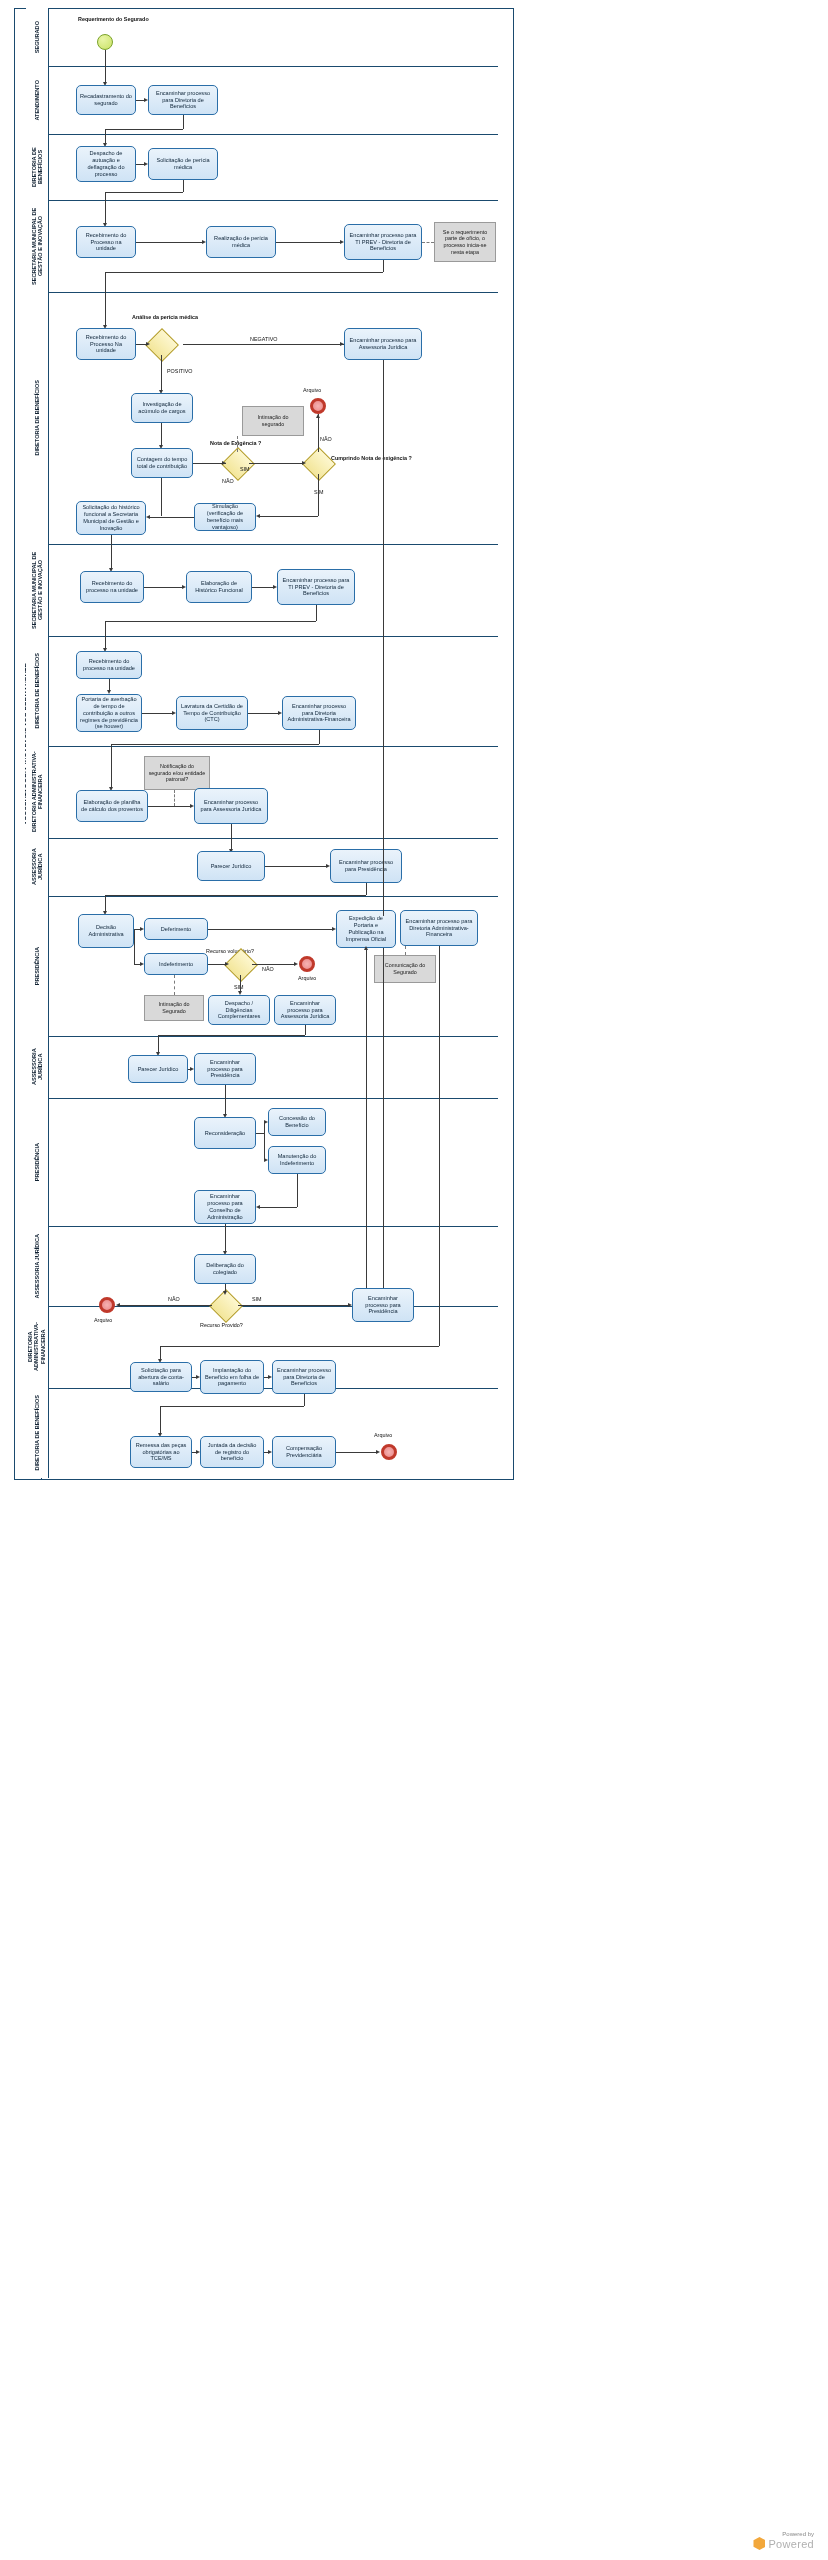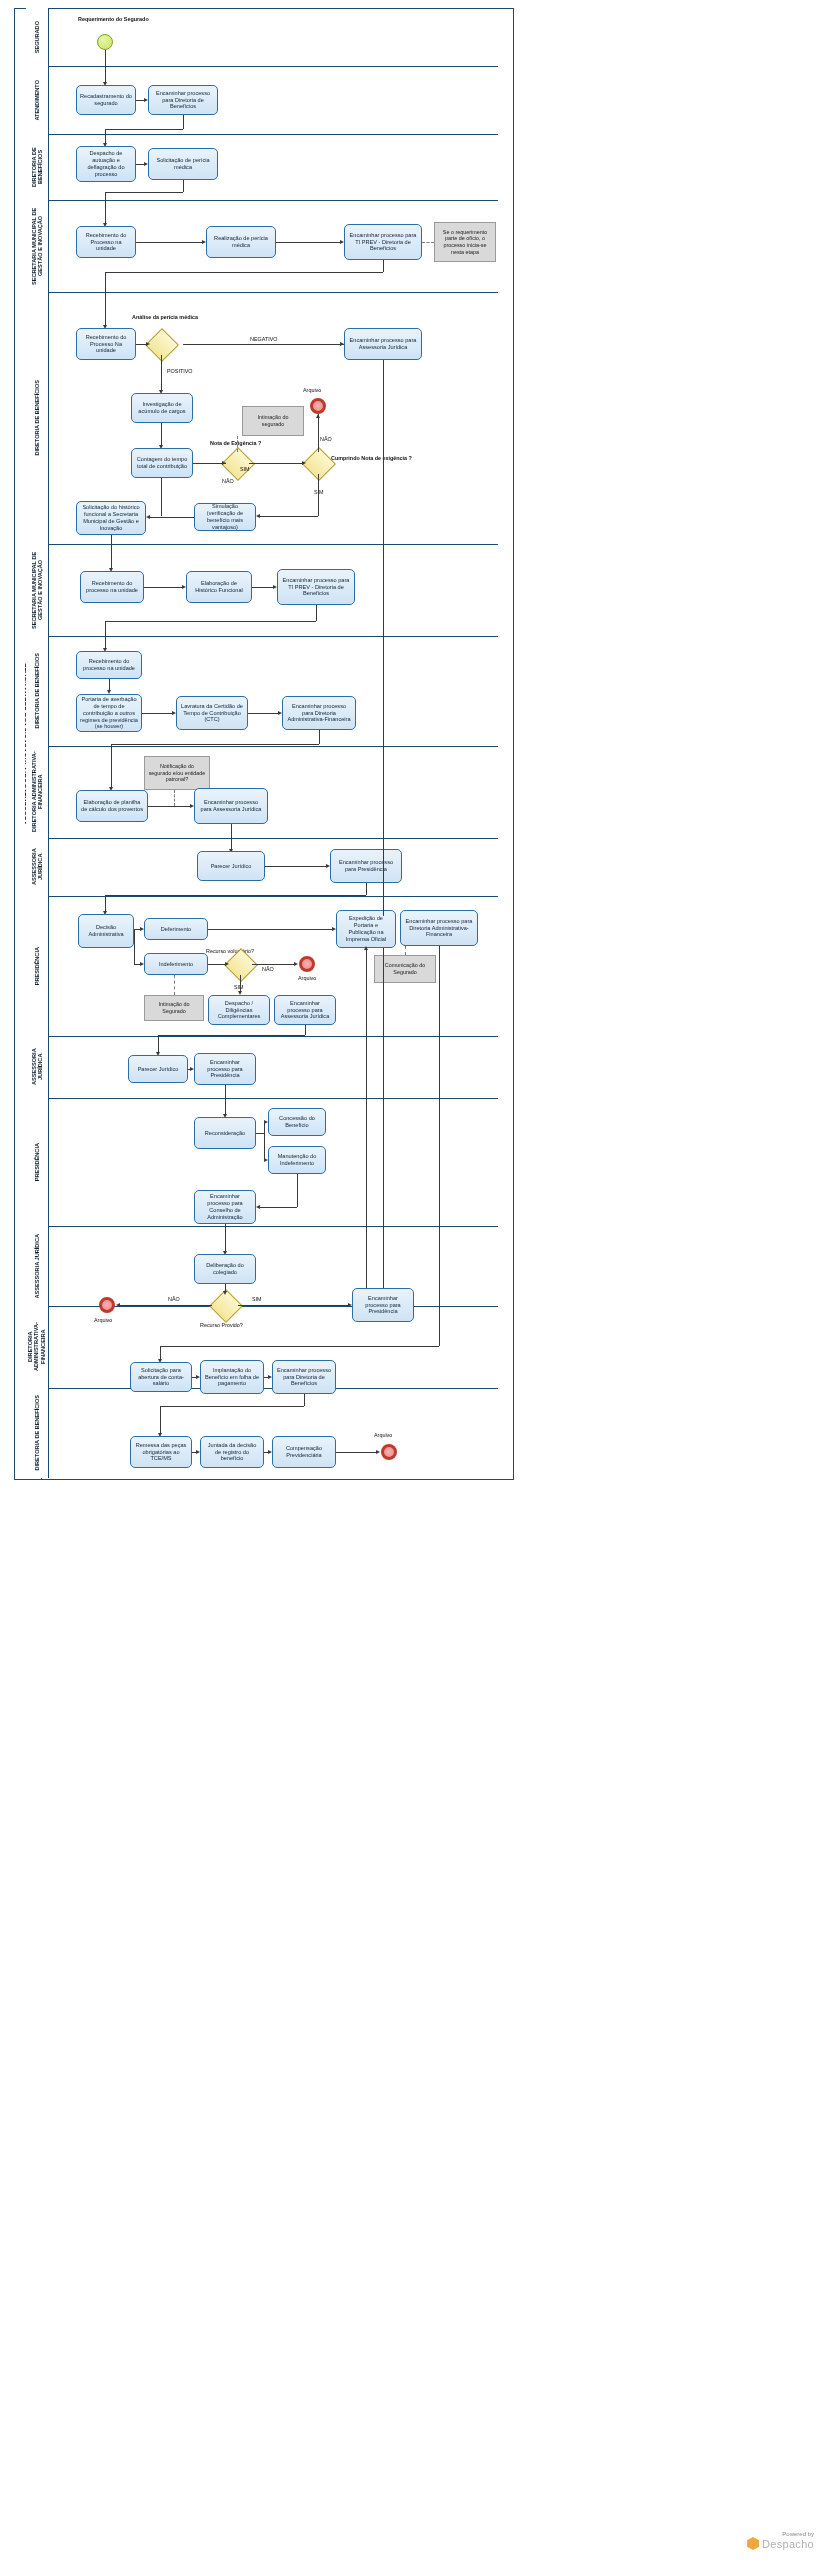--- a/index.html
+++ b/index.html
@@ -467,16 +467,16 @@
   <div class="arw r" style="left:196px;top:1449.5px;"></div>
   <div class="ln h" style="left:264px;top:1452px;width:4px;"></div>
   <div class="arw r" style="left:268px;top:1449.5px;"></div>
   <div class="ln h" style="left:336px;top:1452px;width:40px;"></div>
   <div class="arw r" style="left:376px;top:1449.5px;"></div>
   <div class="ev end" style="left:381px;top:1444px;width:16px;height:16px;"></div>
   <div class="lbl" style="left:374px;top:1432px;"><span>Arquivo</span></div>
 
   <div id="credit">
     <div>Powered by</div>
-    <div class="brand"><span class="hex"></span><span>Despacho</span></div>
+    <div class="brand"><span class="hex"></span><span>Powered</span></div>
   </div>
 
 </div>
 
 </body></html>

